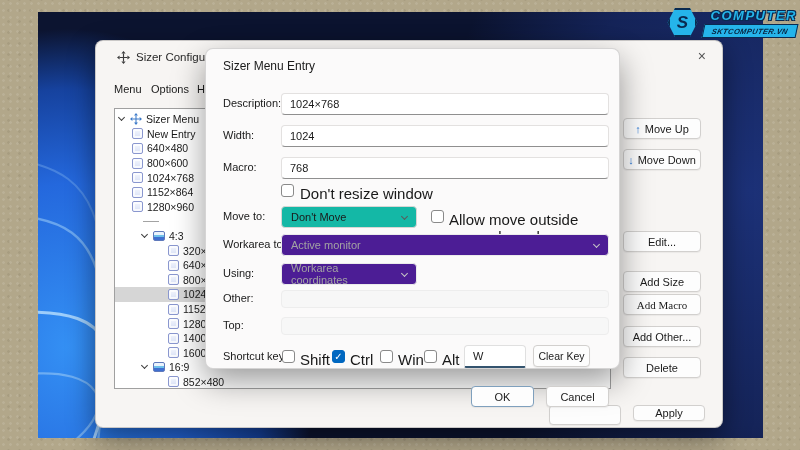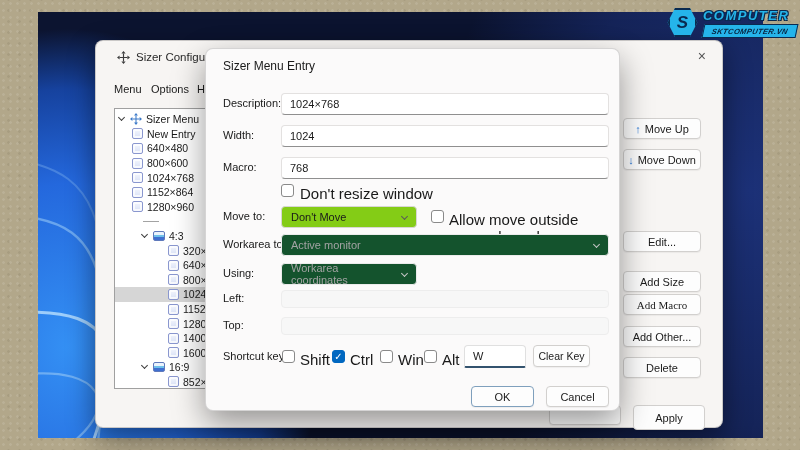--- a/index.html
+++ b/index.html
@@ -19,21 +19,21 @@
       radial-gradient(430px 520px at 98% 42%, #1c3178 0%, #152459 45%, rgba(13,21,50,0) 72%),
       #0c1430; }
   #ribbons { position:absolute; left:0; top:0; }
 
   
   .logo { position:absolute; top:7px; right:3px; display:flex; align-items:center; gap:5px; z-index:6; }
   .hex { width:31px; height:31px; background:#25b4ea; display:flex; align-items:center; justify-content:center;
     clip-path:polygon(26% 3%,74% 3%,98% 50%,74% 97%,26% 97%,2% 50%);
     box-shadow:inset 0 0 0 3px #0a2a50; }
   .hex span { color:#0a2a50; font-weight:800; font-style:italic; font-size:17px; }
-  .logo-col { display:flex; flex-direction:column; align-items:flex-start; gap:1px; }
+  .logo-col { display:flex; flex-direction:column; align-items:flex-end; gap:1px; }
   .logo-name { color:#25b4ea; font-weight:800; font-style:italic; font-size:13px; letter-spacing:1.5px;
     text-shadow:1px 1px 0 #0a2a50,-1px 1px 0 #0a2a50,1px -1px 0 #0a2a50,-1px -1px 0 #0a2a50; }
   .logo-banner { background:#25b4ea; color:#07233f; font-size:7.5px; font-weight:800; font-style:italic;
     padding:2px 8px 1px; transform:skewX(-12deg); letter-spacing:.4px; border:1px solid #0a2a50; }
 
   
   #mainwin { position:absolute; left:95px; top:40px; width:628px; height:388px; background:#f7f5f3;
     border-radius:8px; border:1px solid rgba(0,0,0,.18); box-shadow:0 10px 28px rgba(0,0,0,.45); z-index:3; }
   .mw-icon { position:absolute; left:21px; top:10px; width:13px; height:13px; color:#3d3d3d; }
   .mw-title { position:absolute; left:40px; top:10px; font-size:11.5px; color:#2a2a2a; }
@@ -56,36 +56,36 @@
   .ic-sizer { flex:none; width:12px; height:12px; color:#3c7ac9; }
   .sepline { display:inline-block; margin-left:28px; width:16px; height:1px; background:#a3a3a3; }
 
   
   .btn { background:#fdfdfd; border:1px solid #d2d0ce; border-radius:4px; font-size:11px; color:#1b1b1b;
     display:flex; align-items:center; justify-content:center; gap:4px; box-shadow:0 1px 1px rgba(0,0,0,.05); cursor:default; }
   .sidebtn { position:absolute; left:527px; width:78px; height:21px; }
   #b-moveup{ top:77px; } #b-movedown{ top:108px; } #b-edit{ top:190px; } #b-addsize{ top:222px;margin-top:8px; }
   #b-addmacro{ top:253px;font-family:Liberation Serif, serif; } #b-addother{ top:285px; } #b-delete{ top:316px; }
   .arrow { font-weight:bold; color:#2e7bd6; font-size:11px; }
-  #b-apply { position:absolute; left:537px; top:364px; width:72px; height:25px; }
+  #b-apply { position:absolute; left:537px; top:364px; width:72px; height:16px; }
   #b-hidden { position:absolute; left:453px; top:364px; width:72px; height:20px; }
 
   
-  #dialog { position:absolute; left:205px; top:48px; width:415px; height:363px; background:#fbfafa;
+  #dialog { position:absolute; left:205px; top:48px; width:415px; height:321px; background:#fbfafa;
     border-radius:8px; border:1px solid rgba(0,0,0,.15); box-shadow:0 12px 32px rgba(0,0,0,.4); z-index:5; }
   .dl-title { position:absolute; left:17px; top:10px; font-size:12px; color:#1a1a1a; }
   .lbl { position:absolute; left:17px; font-size:11px; color:#191919; }
   .fld { position:absolute; left:75px; width:328px; height:22px; background:#fff; border:1px solid #e3e1e0;
     border-bottom:1px solid #8f8f8f; border-radius:4px; font-size:11px; color:#1a1a1a; padding:0 8px;
     font-family:inherit; outline:none; }
-  .ddl { position:absolute; left:75px; height:22px; background:#84cc16; border:1px solid #d8d6d4; border-radius:4px;
+  .ddl { position:absolute; left:75px; height:22px; background:#14b8a6; border:1px solid #d8d6d4; border-radius:4px;
     font-size:11px; color:#1a1a1a; display:flex; align-items:center; padding:0 22px 0 9px; }
   .ddl .dcv { position:absolute; right:9px; top:7px; width:5px; height:5px; border-right:1.2px solid #5a5a5a;
     border-bottom:1.2px solid #5a5a5a; transform:rotate(45deg); }
-  .ddl.dis { background:#14532d; border-color:#ebebeb; color:#a3a3a3; }
+  .ddl.dis { background:#4c1d95; border-color:#ebebeb; color:#a3a3a3; }
   .ddl.dis .dcv { border-color:#c6c6c6; }
   .fld.dis { background:#f7f7f7; border:1px solid #ededed; height:18px; }
   .cb { position:absolute; width:13px; height:13px; background:#fff; border:1px solid #8a8a8a; border-radius:3px; }
   .cb.checked { background:#0067c0; border-color:#0067c0; }
   .cb.checked::after { content:"\2713"; color:#fff; font-size:10px; line-height:11px; display:block; text-align:center; }
   .cblbl { position:absolute; font-size:15px; color:#191919; }
   #keyfield { position:absolute; left:258px; top:296px; width:62px; height:23px; background:#fff;
     border:1px solid #e0e0e0; border-bottom:2px solid #33536e; border-radius:4px 4px 2px 2px;
     font-size:11px; padding:0 8px; font-family:inherit; color:#1a1a1a; outline:none; }
   #b-clearkey { position:absolute; left:327px; top:296px; width:57px; height:22px; font-size:10.5px; }
@@ -263,21 +263,21 @@
         <span>Active monitor</span>
         <span class="dcv"></span>
       </div>
 
     <div class="lbl" style="top:218px">Using:</div>
     <div class="ddl dis" style="top:214px; width:136px">
         <span>Workarea coordinates</span>
         <span class="dcv"></span>
       </div>
 
-    <div class="lbl" style="top:243px">Left:</div>
+    <div class="lbl" style="top:243px">Other:</div>
     <input class="fld dis" style="top: 241px;" disabled="" value="">
 
     <div class="lbl" style="top:270px">Top:</div>
     <input class="fld dis" style="top: 268px;" disabled="" value="">
 
     <div class="lbl" style="top:301px">Shortcut key:</div>
     <span class="cb" style="left:76px; top:301px"></span>
     <span class="cblbl" style="left:94px; top:302px">Shift</span>
     <span class="cb checked" style="left:126px; top:301px"></span>
     <span class="cblbl" style="left:144px; top:302px">Ctrl</span>

